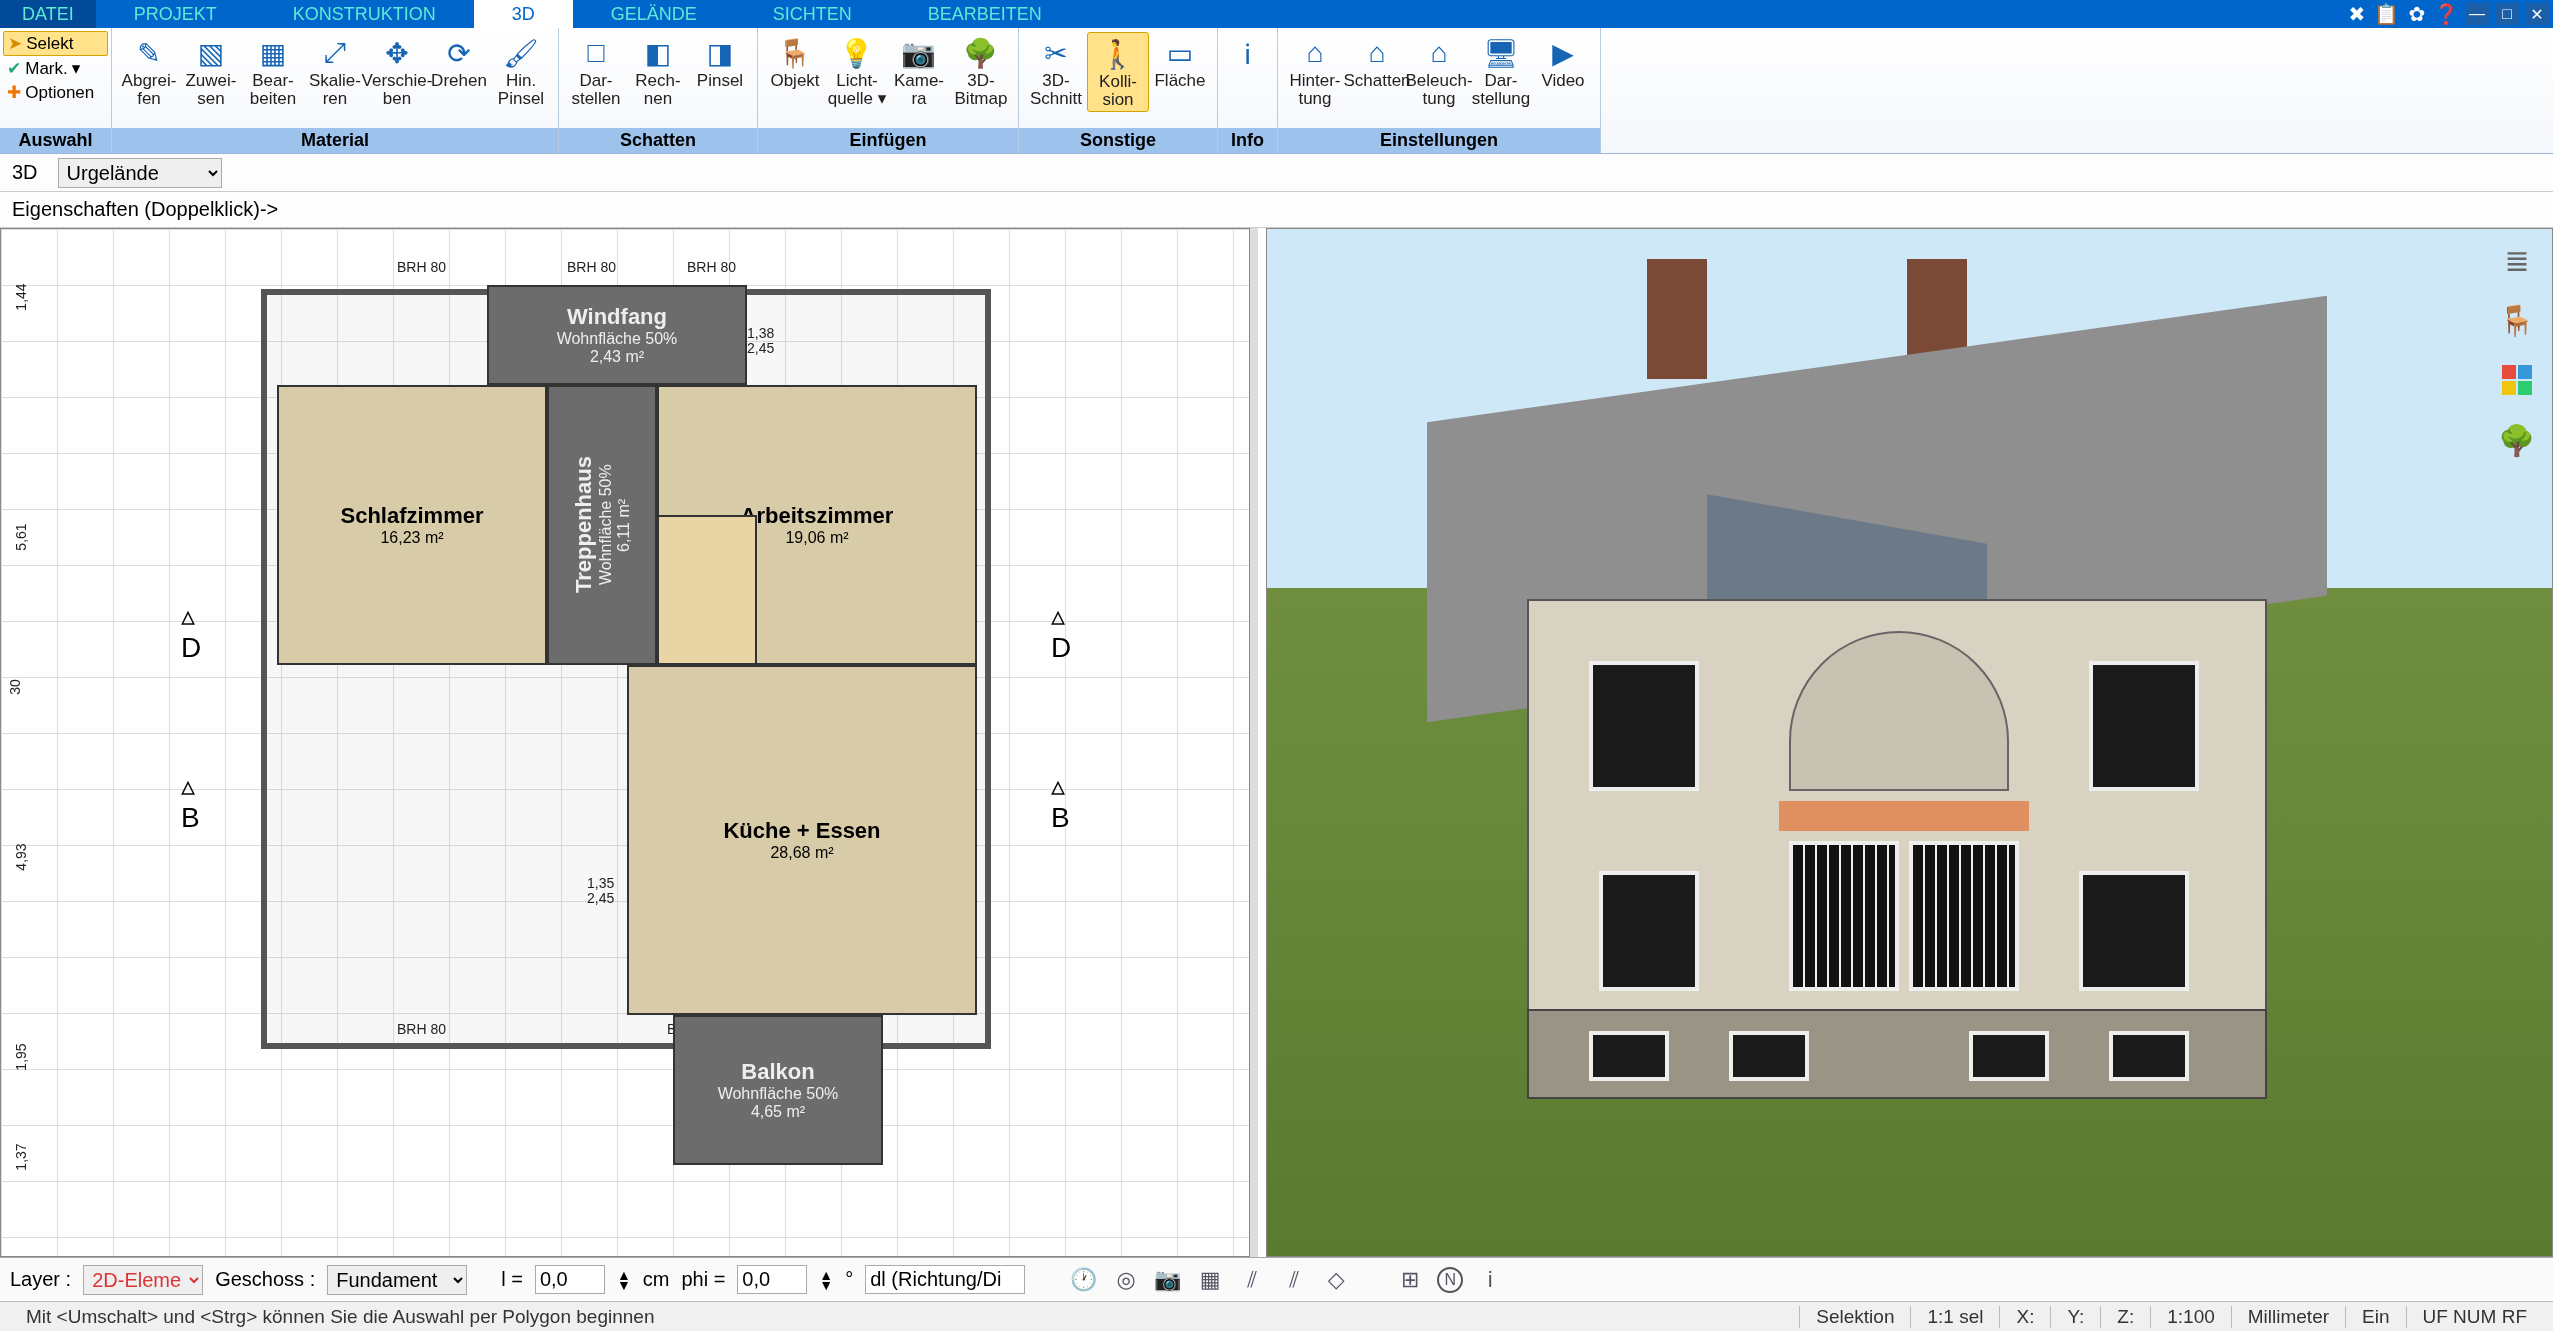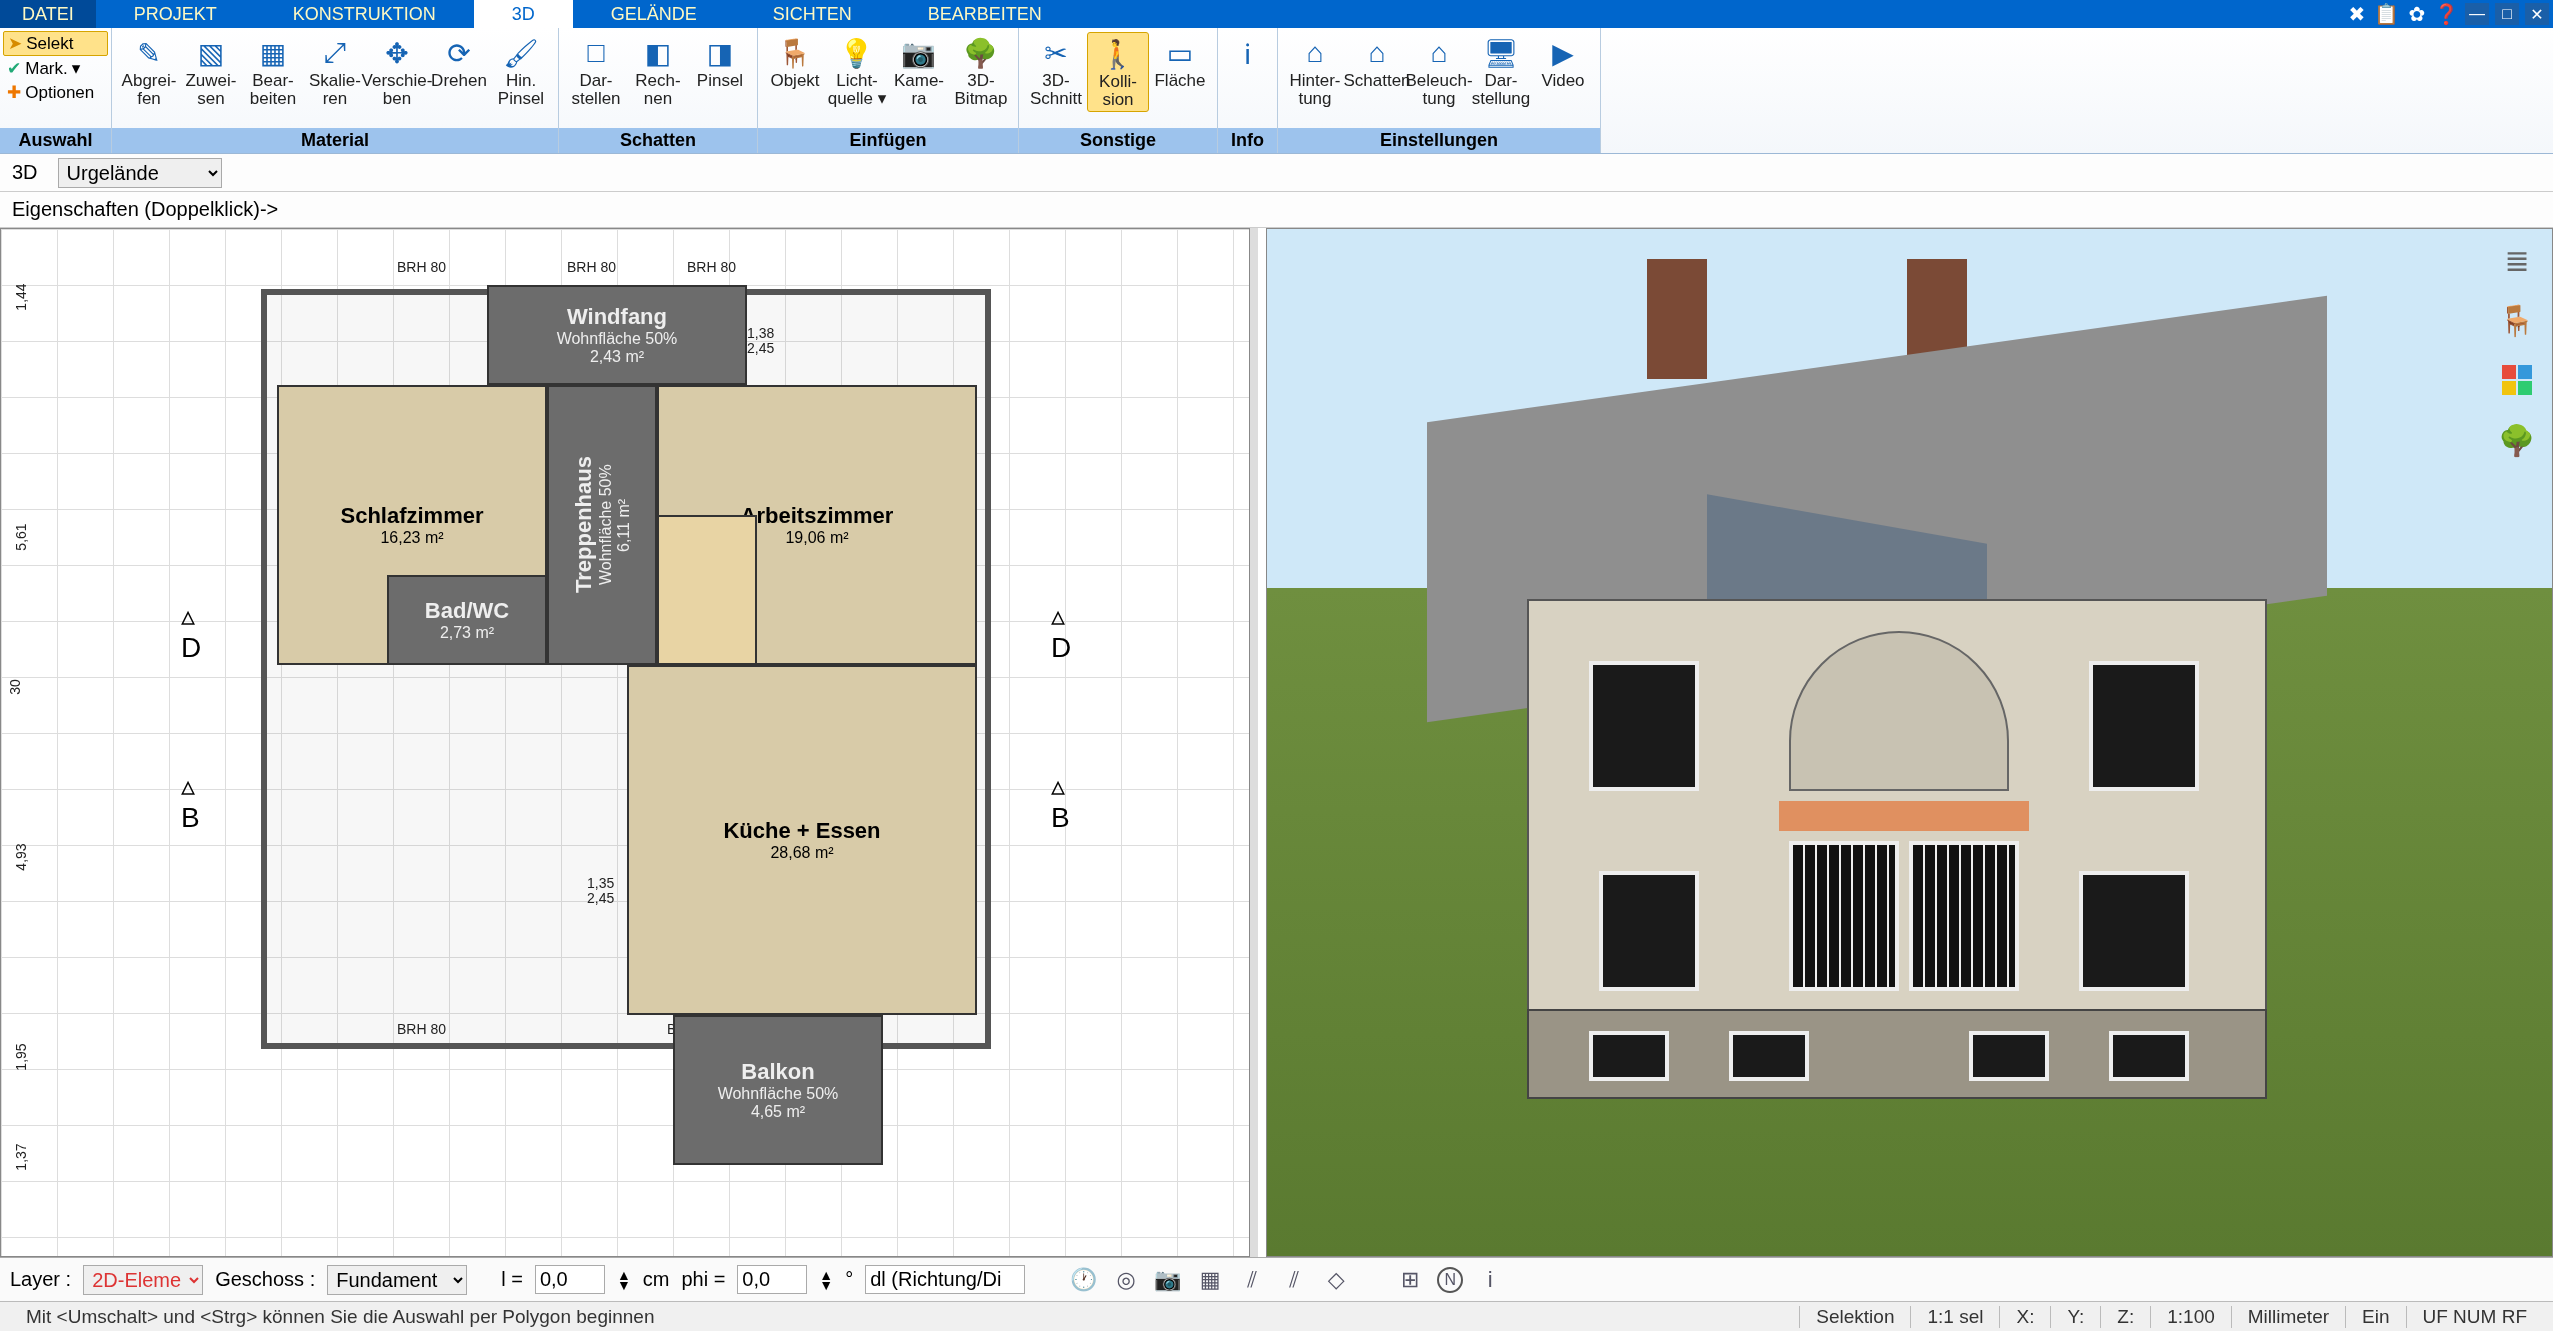--- a/index.html
+++ b/index.html
@@ -1,20 +1,20 @@
 <!DOCTYPE html>
 <html><head>
 <meta charset="utf-8">
 <style>
 * { margin: 0; padding: 0; box-sizing: border-box; font-family: "Segoe UI", Tahoma, sans-serif; }
 body { width: 2553px; height: 1331px; background: #fff; overflow: hidden; font-size: 20px; }
 
 
 .menubar { display: flex; background: #0066cc; height: 28px; align-items: stretch; }
-.menubar .mi { padding: 0 38px; color: #fef9c3; font-size: 18px; line-height: 28px; cursor: pointer; }
+.menubar .mi { padding: 0 38px; color: #5eead4; font-size: 18px; line-height: 28px; cursor: pointer; }
 .menubar .mi.dark { background: #004a99; padding: 0 22px; }
 .menubar .mi.active { background: #fff; color: #0066cc; }
 .menubar .spacer { flex: 1; }
 .winctl { display: flex; align-items: center; gap: 6px; padding-right: 4px; }
 .winctl span { width: 24px; height: 22px; display: inline-flex; align-items: center; justify-content: center; color: #fff; font-size: 16px; cursor: pointer; }
 .winctl .sys { background: #1a5fa8; }
 .winctl .ic { background: transparent; font-size: 20px; }
 
 
 .ribbon { display: flex; background: linear-gradient(#fff,#f4f7fb); border-bottom: 1px solid #9cb8d6; height: 126px; }
@@ -310,24 +310,20 @@
           <div class="ar">16,23 m²</div>
         </div>
         <div class="room dark small" style="left: 280px; top: 90px; width: 110px; height: 280px; writing-mode: vertical-rl; transform: rotate(180deg);">
           <div class="nm">Treppenhaus</div>
           <div class="ar">Wohnfläche 50%</div>
           <div class="ar">6,11 m²</div>
         </div>
         <div class="room " style="left: 390px; top: 90px; width: 320px; height: 280px;">
           <div class="nm">Arbeitszimmer</div>
           <div class="ar">19,06 m²</div>
-        </div>
-        <div class="room dark small" style="left: 120px; top: 280px; width: 160px; height: 90px;">
-          <div class="nm">Bad/WC</div>
-          <div class="ar">2,73 m²</div>
         </div>
         <div class="room stair" style="left: 390px; top: 220px; width: 100px; height: 150px;"></div>
         <div class="room " style="left: 360px; top: 370px; width: 350px; height: 350px;">
           <div class="nm">Küche + Essen</div>
           <div class="ar">28,68 m²</div>
         </div>
         <div class="room dark small" style="left: 360px; top: 720px; width: 210px; height: 150px; margin-left: 46px;">
           <div class="nm">Balkon</div>
           <div class="ar">Wohnfläche  50%</div>
           <div class="ar">4,65 m²</div>

